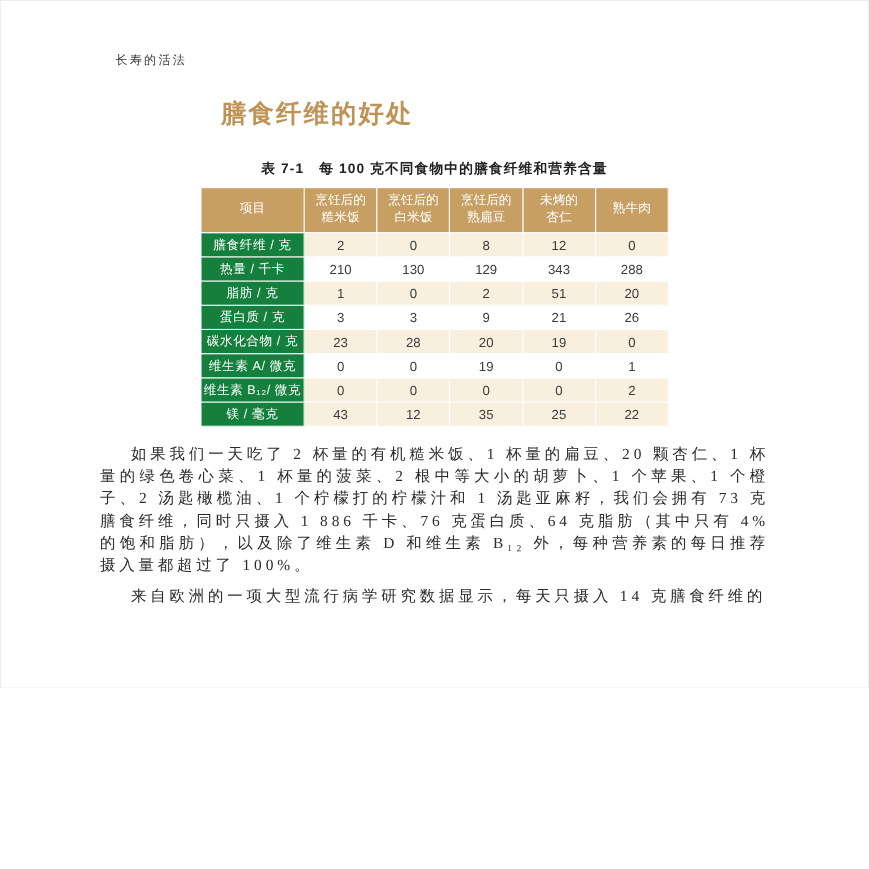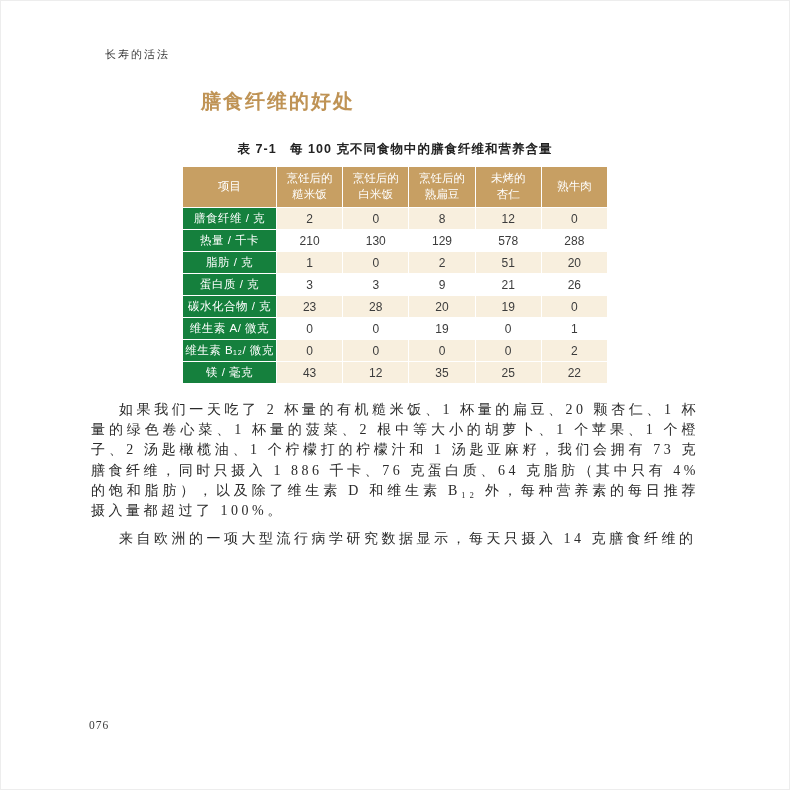--- a/index.html
+++ b/index.html
@@ -1,37 +1,37 @@
 <!DOCTYPE html>
 <html><head>
 <meta charset="utf-8">
 <style>
   html, body { margin: 0; padding: 0; background: #ffffff; }
   .page {
     position: relative;
     width: 790px;
-    height: 790px;
+    height: 626px;
     box-sizing: border-box;
     background: #ffffff;
     border: 1px solid #ededed;
     padding: 46px 90px 0 90px;
     overflow: hidden;
     font-family: "Liberation Serif", serif;
     color: #2b2b2b;
   }
   .running-head {
     font-size: 11px;
     letter-spacing: 2px;
     color: #3a3a3a;
     margin-left: 14px;
   }
   .heading {
     margin: 26px 0 0 110px;
     font-family: "Liberation Sans", sans-serif;
-    font-size: 20px;
+    font-size: 23px;
     font-weight: bold;
     letter-spacing: 2px;
     color: #bf9355;
   }
   p.body {
     margin: 16px 0 0 0;
     font-size: 14px;
     line-height: 20.2px;
     letter-spacing: 3.5px;
     text-align: justify;
@@ -137,21 +137,21 @@
           <td>0</td>
           <td>8</td>
           <td>12</td>
           <td>0</td>
         </tr>
         <tr class="plain">
           <th>热量 / 千卡</th>
           <td>210</td>
           <td>130</td>
           <td>129</td>
-          <td>578</td>
+          <td>343</td>
           <td>288</td>
         </tr>
         <tr class="beige">
           <th>脂肪 / 克</th>
           <td>1</td>
           <td>0</td>
           <td>2</td>
           <td>51</td>
           <td>20</td>
         </tr>

